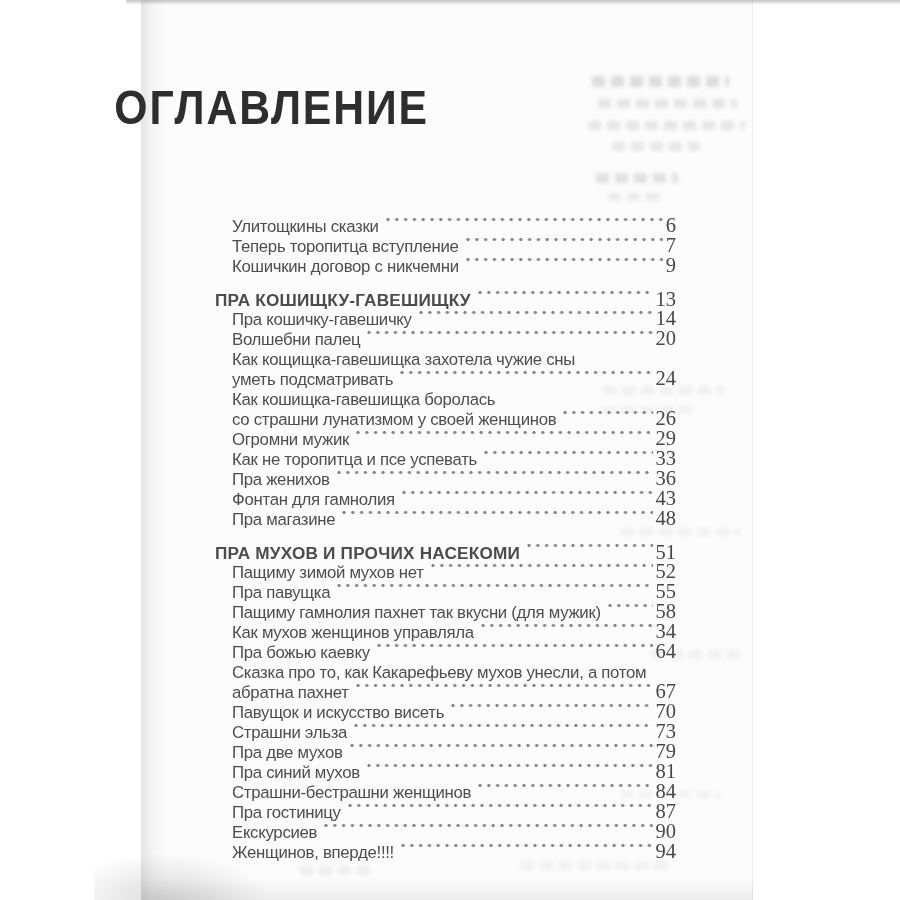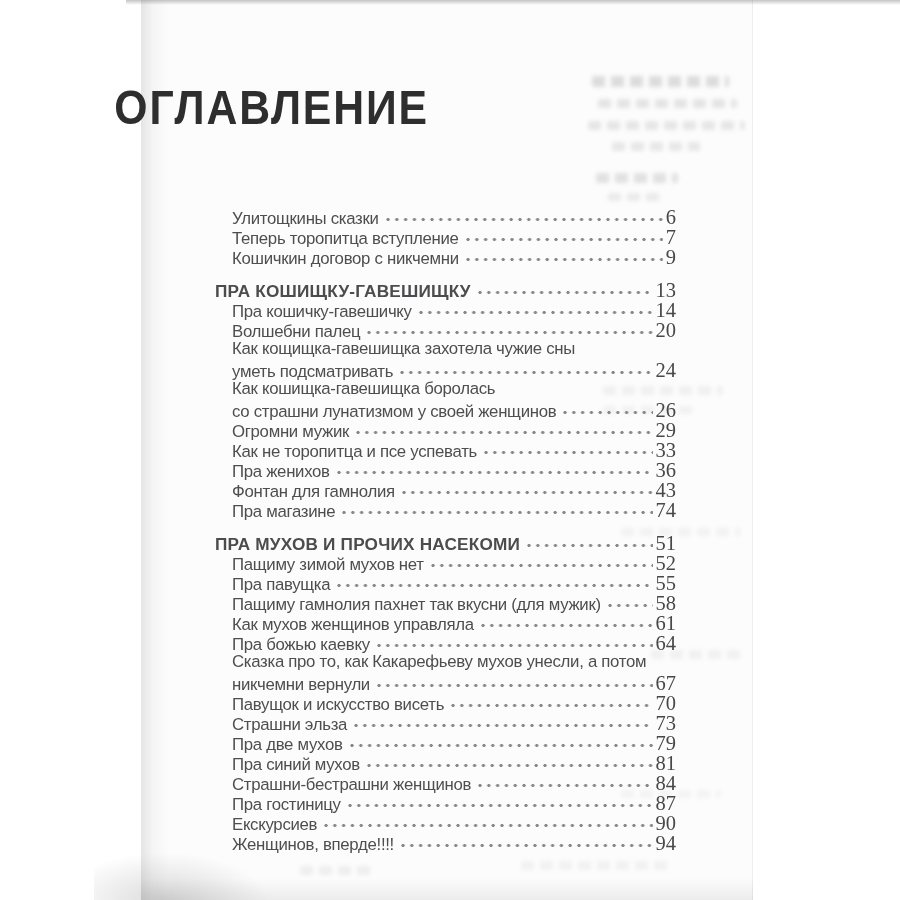--- a/index.html
+++ b/index.html
@@ -52,21 +52,21 @@
   .toc { position: absolute; left: 74px; top: 206px; width: 461px; }
   .section + .section { margin-top: 13px; }
   .row {
     display: flex; align-items: baseline;
     height: 20px; font-size: 16.8px; letter-spacing: -0.3px;
     color: #4e4e50; white-space: nowrap;
   }
   .row.indent { padding-left: 17px; }
   .row.header { color: #4c4c4e; }
   .row.header .label { font-weight: bold; font-size: 17.2px; letter-spacing: 0.2px; text-align: center; }
-  .label { white-space: nowrap; }
+  .label { white-space: nowrap; margin-top: 11px; }
   .leader {
     flex: 1 1 auto; height: 5px; align-self: flex-end;
     margin: 0 3px 4px 7px; min-width: 12px;
     background-image: radial-gradient(circle at 2px 2.5px, #85878a 1.35px, rgba(133,135,138,0) 1.9px);
     background-size: 8.8px 5px; background-repeat: repeat-x;
   }
   .num {
     font-family: "Liberation Serif", serif;
     font-size: 20.5px; letter-spacing: 0; color: #48484a;
   }
@@ -171,21 +171,21 @@
             <span class="num">36</span>
           </div>
           <div class="row indent">
             <span class="label">Фонтан для гамнолия</span>
             <span class="leader"></span>
             <span class="num">43</span>
           </div>
           <div class="row indent">
             <span class="label">Пра магазине</span>
             <span class="leader"></span>
-            <span class="num">74</span>
+            <span class="num">48</span>
           </div>
         </div>
         <div class="section">
           <div class="row header">
             <span class="label">ПРА МУХОВ И ПРОЧИХ НАСЕКОМИ</span>
             <span class="leader"></span>
             <span class="num">51</span>
           </div>
           <div class="row indent">
             <span class="label">Пащиму зимой мухов нет</span>
@@ -198,32 +198,32 @@
             <span class="num">55</span>
           </div>
           <div class="row indent">
             <span class="label">Пащиму гамнолия пахнет так вкусни (для мужик)</span>
             <span class="leader"></span>
             <span class="num">58</span>
           </div>
           <div class="row indent">
             <span class="label">Как мухов женщинов управляла</span>
             <span class="leader"></span>
-            <span class="num">61</span>
+            <span class="num">34</span>
           </div>
           <div class="row indent">
             <span class="label">Пра божью каевку</span>
             <span class="leader"></span>
             <span class="num">64</span>
           </div>
           <div class="row indent">
             <span class="label">Сказка про то, как Какарефьеву мухов унесли, а потом</span>
           </div>
           <div class="row indent">
-            <span class="label">никчемни вернули</span>
+            <span class="label">абратна пахнет</span>
             <span class="leader"></span>
             <span class="num">67</span>
           </div>
           <div class="row indent">
             <span class="label">Павущок и искусство висеть</span>
             <span class="leader"></span>
             <span class="num">70</span>
           </div>
           <div class="row indent">
             <span class="label">Страшни эльза</span>

